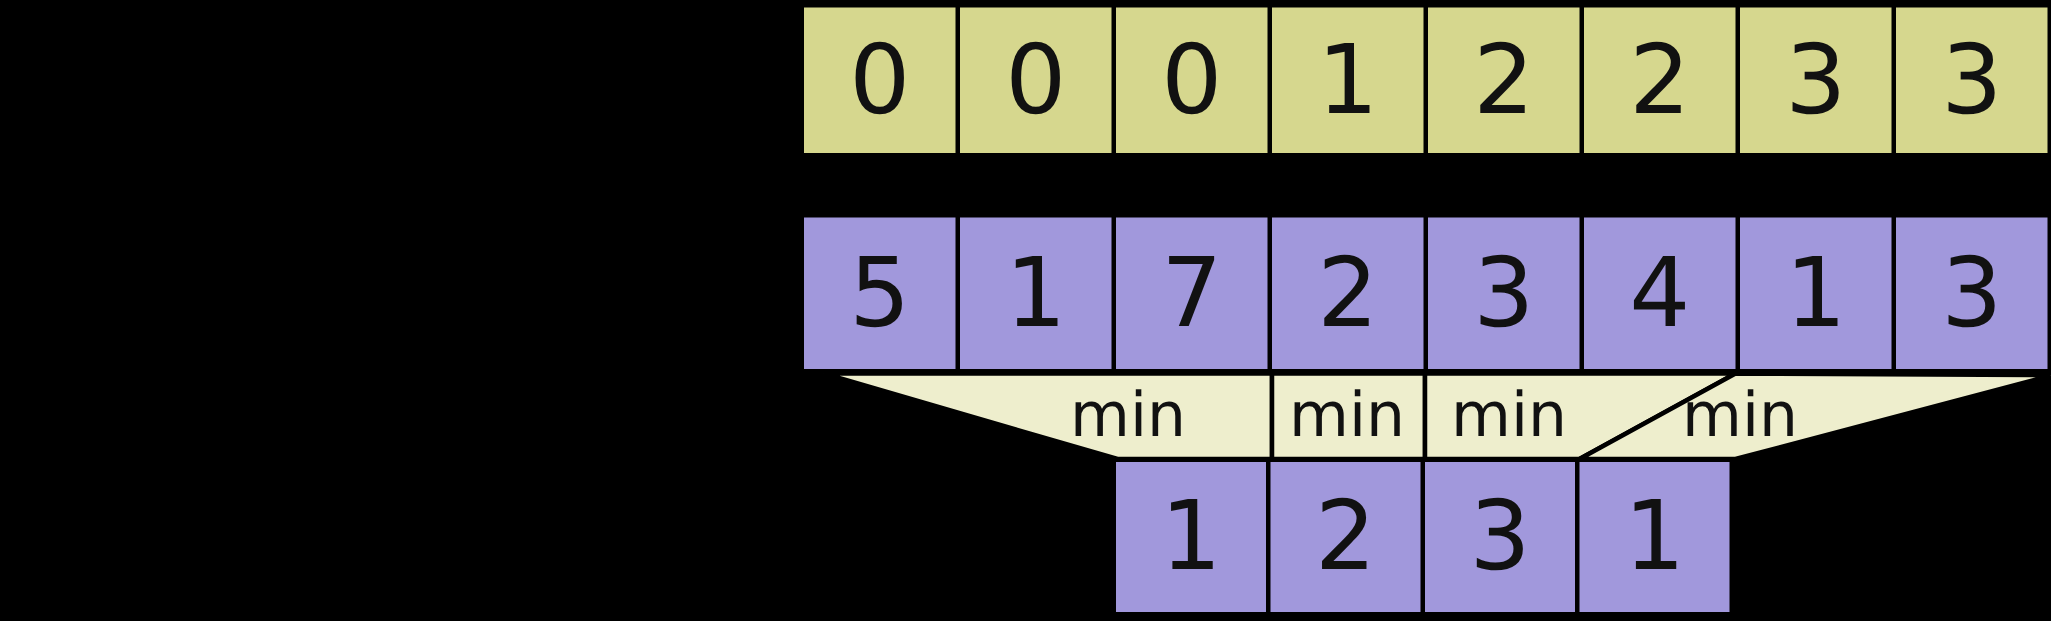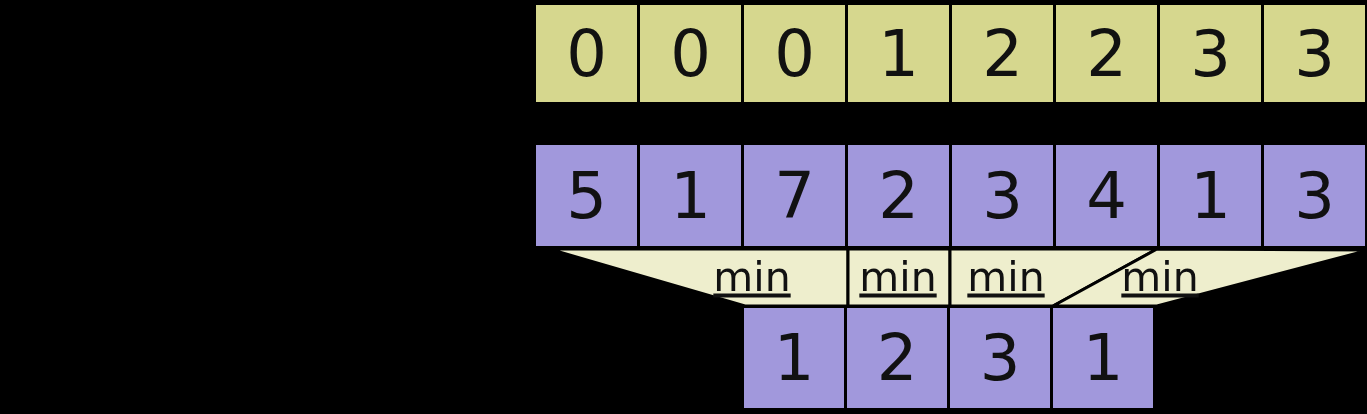--- a/index.html
+++ b/index.html
@@ -23,21 +23,21 @@
   .row-array .cell { width:101px; height:101px; background:var(--array_fill,#a198dc); }
   .row-blockmin { left:741px; top:305px; }
   .row-blockmin .cell { width:100px; height:100px; background:var(--block_min_fill,#a198dc); }
   .band { position:absolute; left:0; top:0; width:1367px; height:414px; }
   .band polygon {
     fill:var(--min_band_fill,#eeeecd);
     stroke:var(--border,#000); stroke-width:3; stroke-linejoin:miter;
   }
   .min-label {
     position:absolute; transform:translate(-50%,-50%);
-    font-size:41px; line-height:1; color:var(--text,#111);text-decoration:underline;
+    font-size:41px; line-height:1; color:var(--text,#111);
   }
 </style>
 </head>
 <body>
 
 <div class="stage">
 
   <div class="row row-blockindex">
     <div class="cell">0</div>
     <div class="cell">0</div>

